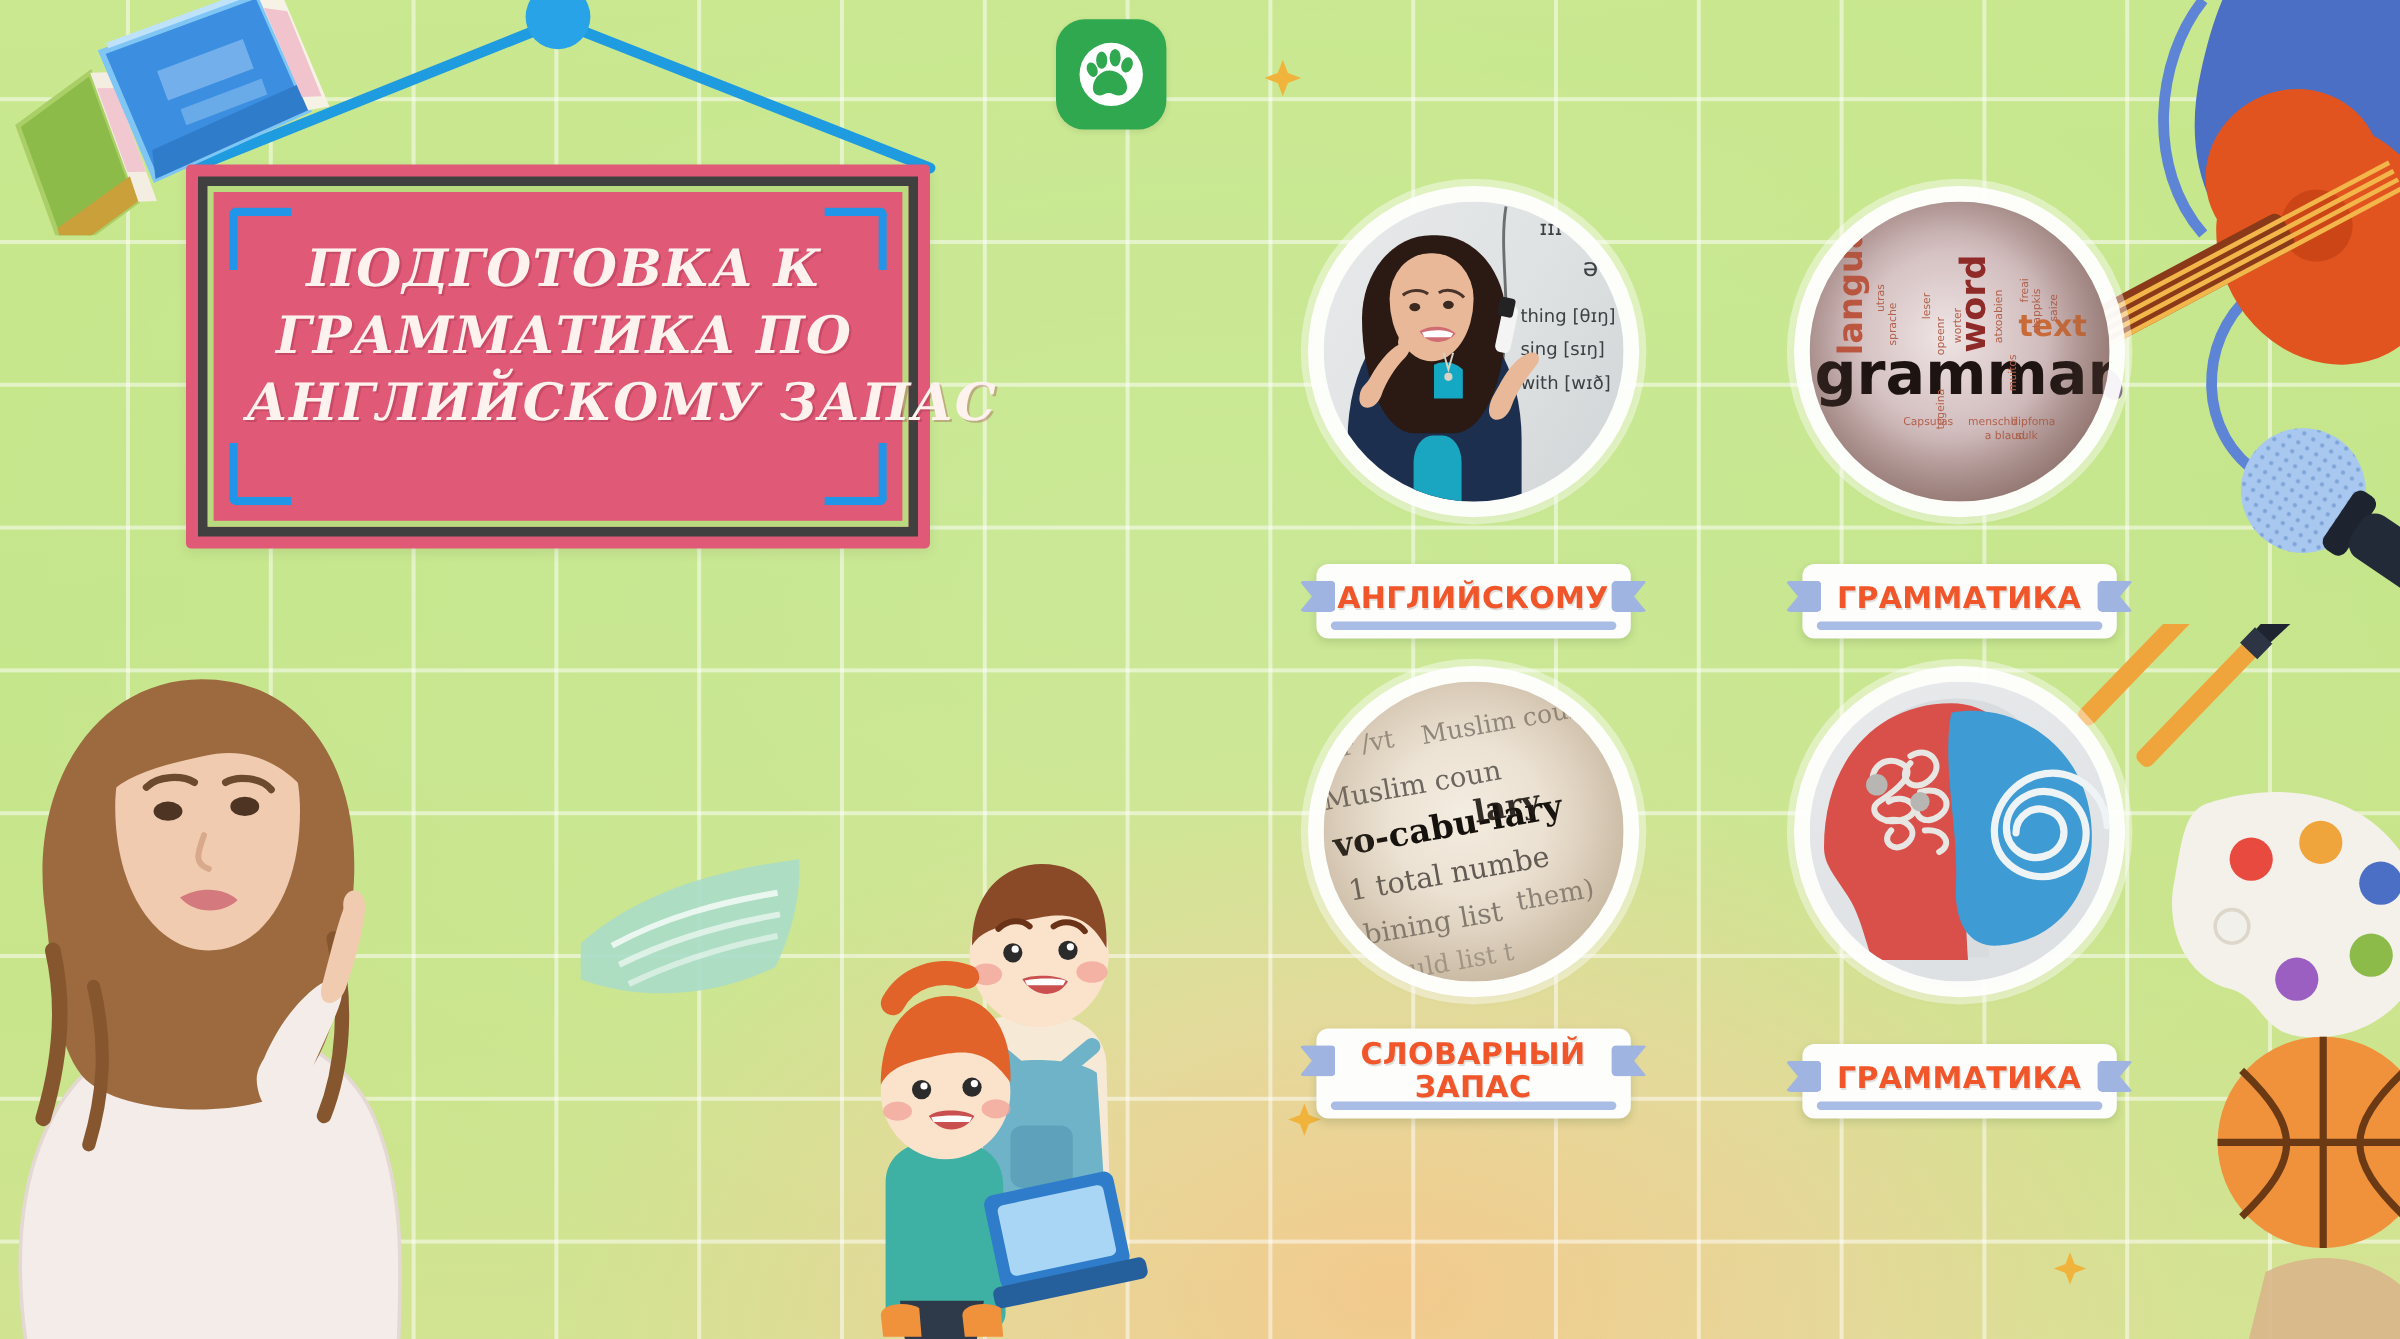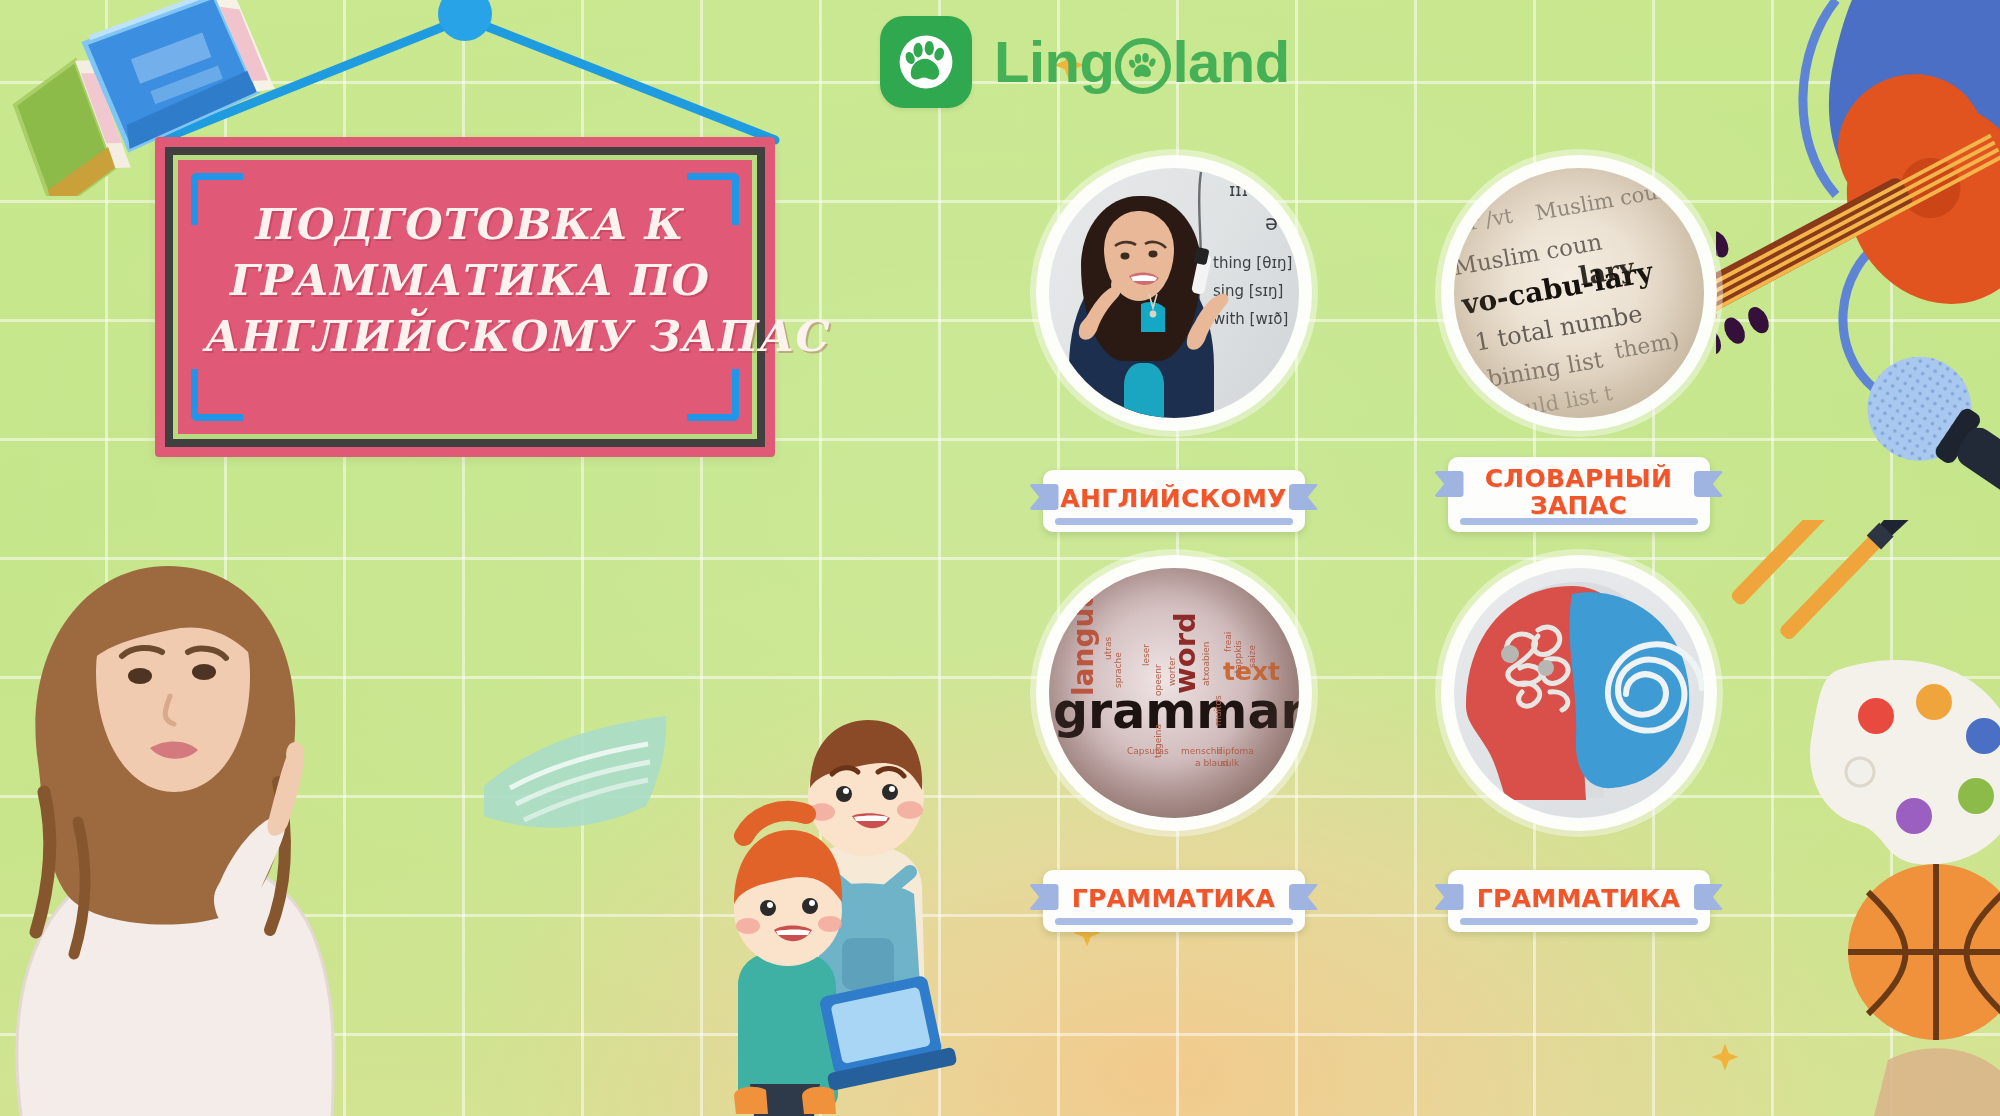--- a/index.html
+++ b/index.html
@@ -143,21 +143,21 @@
     line-height: 1.30;
     color: #fdf2ee;
     text-shadow: 2px 2px 0 rgba(150,40,62,0.30);
     letter-spacing: 1px;
   }
   .banner-title .ln { display: block; white-space: nowrap; }
 
   
   .cards {
     position: absolute;
-    left: 981px; top: 160px;
+    left: 1035px; top: 160px;
     width: 790px; height: 790px;
     display: grid;
     grid-template-columns: 1fr 1fr;
     grid-template-rows: 1fr 1fr;
     gap: 10px 20px;
     z-index: 25;
   }
   .card { position: relative; }
 
   .card-disc {
@@ -387,35 +387,20 @@
       <svg viewBox="0 0 100 100" width="66" height="66">
         <circle cx="50" cy="50" r="40" fill="#ffffff"></circle>
         <g fill="#2fa84f">
           <ellipse cx="38" cy="32" rx="7" ry="11"></ellipse>
           <ellipse cx="55" cy="29" rx="7" ry="11"></ellipse>
           <ellipse cx="70" cy="38" rx="7" ry="10" transform="rotate(20 70 38)"></ellipse>
           <ellipse cx="26" cy="44" rx="6.5" ry="9.5" transform="rotate(-22 26 44)"></ellipse>
           <path d="M48 45 C60 45 70 56 70 66 C70 76 61 79 53 75 C49 73 45 73 41 75 C33 79 26 75 27 65 C28 55 37 45 48 45 Z"></path>
         </g>
       </svg>
-    </div>
-    <div class="logo-text nosel">
-      <span class="seg">Ling</span>
-      <span class="logo-paw-o">
-        <svg viewBox="0 0 100 100" width="36" height="36">
-          <g fill="#45b056">
-            <ellipse cx="36" cy="30" rx="9" ry="13"></ellipse>
-            <ellipse cx="57" cy="27" rx="9" ry="13"></ellipse>
-            <ellipse cx="76" cy="40" rx="8" ry="12" transform="rotate(22 76 40)"></ellipse>
-            <ellipse cx="20" cy="44" rx="8" ry="12" transform="rotate(-22 20 44)"></ellipse>
-            <path d="M48 46 C61 46 72 58 72 69 C72 80 62 83 53 79 C49 77 45 77 41 79 C32 83 24 79 25 68 C26 57 36 46 48 46 Z"></path>
-          </g>
-        </svg>
-      </span>
-      <span class="seg">land</span>
     </div>
   </div>
 
   <div class="banner">
     <div class="banner-inner">
       <div class="banner-inner2"></div>
     </div>
     <span class="corner tl"></span>
     <span class="corner tr"></span>
     <span class="corner bl"></span>
@@ -548,49 +533,20 @@
         </div>
       </div>
       <div class="ribbon">
         <div class="ribbon-label">АНГЛИЙСКОМУ</div>
         <div class="ribbon-underline"></div>
       </div>
     </div>
 
     <div class="card">
       <div class="card-disc">
-        <div class="photo dict">
-          <svg viewBox="0 0 250 250" style="position:absolute;inset:0;">
-            <g transform="rotate(-10 125 125)" font-family="DejaVu Serif, serif" fill="#3a3530">
-              <text x="-4" y="44" font-size="21" opacity="0.48">ctor  /vt</text>
-              <text x="96" y="46" font-size="21" opacity="0.52">Muslim coun</text>
-              <text x="6" y="86" font-size="23" opacity="0.72">Muslim coun</text>
-              <text x="8" y="126" font-size="28" font-weight="bold" fill="#15110d">vo-cabu-lary</text>
-              <text x="128" y="118" font-size="26" font-weight="bold" fill="#221c16" opacity="0.92">lary</text>
-              <text x="14" y="164" font-size="24" opacity="0.78">1 total numbe</text>
-              <text x="20" y="202" font-size="23" opacity="0.6">bining   list</text>
-              <text x="150" y="196" font-size="22" opacity="0.55">them)</text>
-              <text x="28" y="236" font-size="21" opacity="0.38">could   list   t</text>
-            </g>
-            <ellipse cx="125" cy="125" rx="132" ry="132" fill="none"></ellipse>
-          </svg>
-          <div style="position:absolute;inset:0;background:radial-gradient(circle at 48% 46%, rgba(255,255,255,0) 34%, rgba(160,140,112,0.34) 78%, rgba(120,100,74,0.5) 100%);"></div>
-        </div>
-      </div>
-      <div class="ribbon">
-        <div class="ribbon-label two-line">
-          <span>СЛОВАРНЫЙ</span><br>
-          <span>ЗАПАС</span>
-        </div>
-        <div class="ribbon-underline"></div>
-      </div>
-    </div>
-
-    <div class="card">
-      <div class="card-disc">
         <div class="photo cloud">
           <svg viewBox="0 0 250 250" style="position:absolute;inset:0;">
             <text x="4" y="160" font-family="DejaVu Sans, sans-serif" font-size="49" font-weight="bold" fill="#1d1412">grammar</text>
             <text x="44" y="128" font-family="DejaVu Sans, sans-serif" font-size="28" font-weight="bold" fill="#c0563f" transform="rotate(-90 44 128)">language</text>
             <text x="146" y="126" font-family="DejaVu Sans, sans-serif" font-size="29" font-weight="bold" fill="#8e2a28" transform="rotate(-90 146 126)">word</text>
             <text x="174" y="112" font-family="DejaVu Sans, sans-serif" font-size="25" font-weight="bold" fill="#c96b38">text</text>
             <g fill="#b2614c" font-family="DejaVu Sans, sans-serif" font-size="9">
               <text x="62" y="92" transform="rotate(-90 62 92)">utras</text>
               <text x="72" y="120" transform="rotate(-90 72 120)">sprache</text>
               <text x="100" y="98" transform="rotate(-90 100 98)">leser</text>
@@ -613,20 +569,49 @@
         </div>
       </div>
       <div class="ribbon">
         <div class="ribbon-label">ГРАММАТИКА</div>
         <div class="ribbon-underline"></div>
       </div>
     </div>
 
     <div class="card">
       <div class="card-disc">
+        <div class="photo dict">
+          <svg viewBox="0 0 250 250" style="position:absolute;inset:0;">
+            <g transform="rotate(-10 125 125)" font-family="DejaVu Serif, serif" fill="#3a3530">
+              <text x="-4" y="44" font-size="21" opacity="0.48">ctor  /vt</text>
+              <text x="96" y="46" font-size="21" opacity="0.52">Muslim coun</text>
+              <text x="6" y="86" font-size="23" opacity="0.72">Muslim coun</text>
+              <text x="8" y="126" font-size="28" font-weight="bold" fill="#15110d">vo-cabu-lary</text>
+              <text x="128" y="118" font-size="26" font-weight="bold" fill="#221c16" opacity="0.92">lary</text>
+              <text x="14" y="164" font-size="24" opacity="0.78">1 total numbe</text>
+              <text x="20" y="202" font-size="23" opacity="0.6">bining   list</text>
+              <text x="150" y="196" font-size="22" opacity="0.55">them)</text>
+              <text x="28" y="236" font-size="21" opacity="0.38">could   list   t</text>
+            </g>
+            <ellipse cx="125" cy="125" rx="132" ry="132" fill="none"></ellipse>
+          </svg>
+          <div style="position:absolute;inset:0;background:radial-gradient(circle at 48% 46%, rgba(255,255,255,0) 34%, rgba(160,140,112,0.34) 78%, rgba(120,100,74,0.5) 100%);"></div>
+        </div>
+      </div>
+      <div class="ribbon">
+        <div class="ribbon-label two-line">
+          <span>СЛОВАРНЫЙ</span><br>
+          <span>ЗАПАС</span>
+        </div>
+        <div class="ribbon-underline"></div>
+      </div>
+    </div>
+
+    <div class="card">
+      <div class="card-disc">
         <div class="photo heads">
           <svg viewBox="0 0 250 250" style="position:absolute;inset:0;">
             <path d="M18 132 C18 62 62 14 124 14 C168 14 196 44 196 84 C196 116 176 136 162 156 C148 176 148 196 150 230 L56 230 C46 204 44 190 34 174 C24 158 18 148 18 132 Z" fill="#d9dcde"></path>
             <path d="M12 138 C12 66 56 18 118 18 C152 18 172 42 172 76 C172 108 152 130 140 152 C128 174 130 200 132 232 L52 232 C44 206 40 190 30 176 C20 160 12 152 12 138 Z" fill="#d94f4a"></path>
             <g stroke="#e8e6e2" stroke-width="5" fill="none" stroke-linecap="round">
               <path d="M58 92 C44 78 60 60 76 68 C92 76 70 92 58 100 C46 108 62 122 80 114 C98 106 78 92 66 100"></path>
               <path d="M84 62 C100 52 114 70 100 82 C86 94 72 80 84 68"></path>
               <path d="M92 92 C110 86 122 102 108 112 C94 122 82 108 94 98"></path>
               <path d="M64 116 C80 112 92 124 82 134 C72 144 58 134 68 124"></path>
               <path d="M96 124 C112 122 120 136 108 142"></path>

